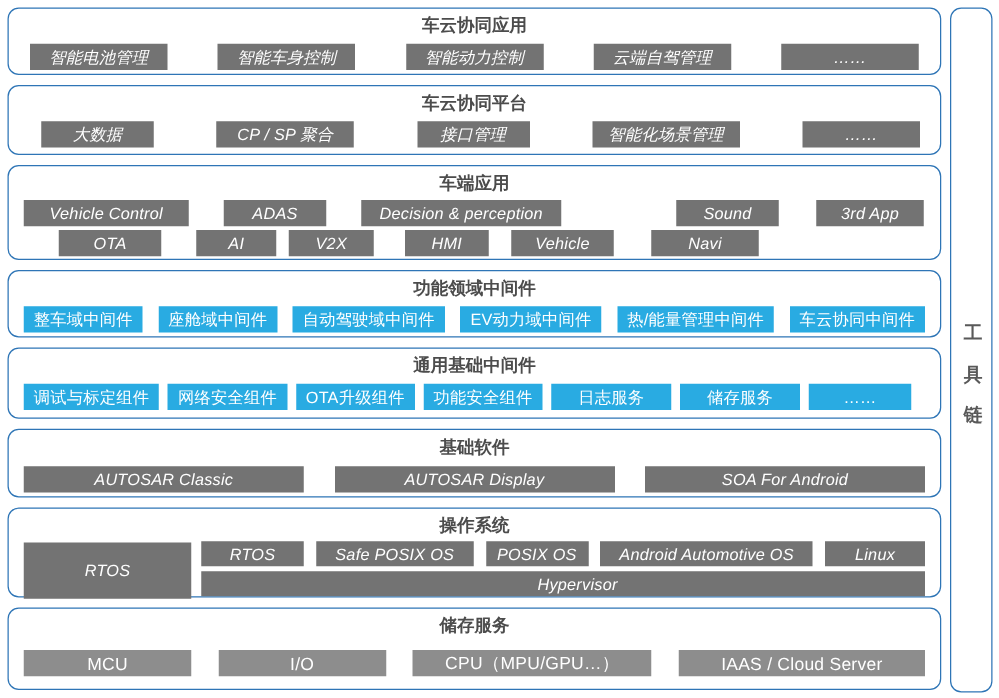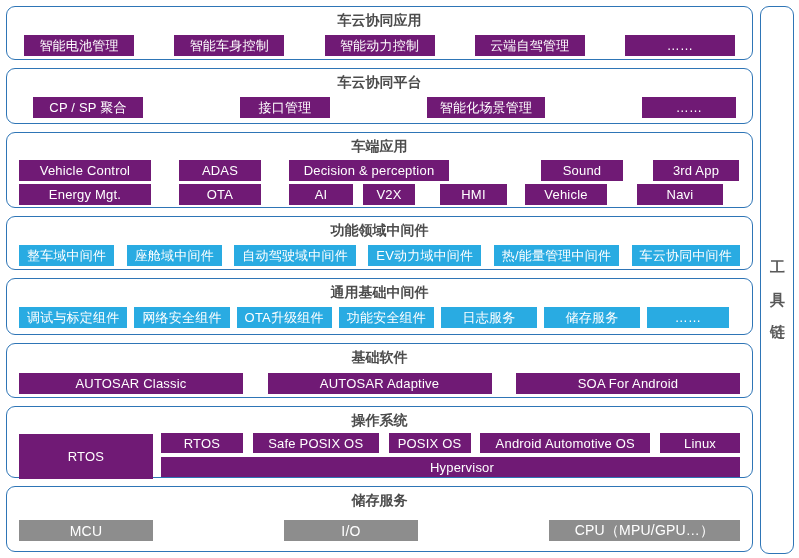--- a/index.html
+++ b/index.html
@@ -5,21 +5,21 @@
   * { box-sizing: border-box; margin: 0; padding: 0; }
   body { font-family: "Liberation Sans", "DejaVu Sans", sans-serif; background: #ffffff; }
   .canvas { position: relative; width: 799px; height: 558px; background: #ffffff; display: flex; }
   .stack { display: flex; flex-direction: column; gap: 8px; width: 747px; margin: 6px 0 0 6px; }
   .panel { border: 1.5px solid #2e75b6; border-radius: 9px; background: #fff; padding: 2px 12px 0 12px; }
   .panel-title { text-align: center; font-size: 14px; font-weight: bold; color: #4c4c4c; line-height: 19px; padding-top: 2px; }
   .row { display: flex; align-items: center; }
   .sb { justify-content: space-between; }
   .blk { height: 21px; display: flex; align-items: center; justify-content: center;
          color: #ffffff; font-size: 13px; letter-spacing: 0.2px; white-space: nowrap; }
-  .dark { background: #701a75; }
+  .dark { background: #737373; font-style: italic; }
   .cyan { background: #29abe2; }
   .gray { background: #8d8d8d; }
   .pad  { padding: 0 8px; }
   
   .l1-row { margin-top: 5px; padding: 0 5px; }
   .l2-row { margin-top: 5px; padding-left: 14px; padding-right: 4px; }
   .l3-row { margin-top: 4px; }
   .l3-row + .l3-row { margin-top: 3px; }
   .l4-row { margin-top: 5px; }
   .l5-row { margin-top: 5px; gap: 7px; text-align: center; }
@@ -51,41 +51,41 @@
         <div class="blk dark" style="width:110px">智能车身控制</div>
         <div class="blk dark" style="width:110px">智能动力控制</div>
         <div class="blk dark" style="width:110px">云端自驾管理</div>
         <div class="blk dark" style="width:110px">……</div>
       </div>
     </section>
 
     <section class="panel" style="height:56px">
       <div class="panel-title">车云协同平台</div>
       <div class="row sb l2-row">
+        <div class="blk dark" style="width:90px">大数据</div>
         <div class="blk dark" style="width:110px">CP / SP 聚合</div>
         <div class="blk dark" style="width:90px">接口管理</div>
         <div class="blk dark" style="width:118px">智能化场景管理</div>
         <div class="blk dark" style="width:94px">……</div>
       </div>
     </section>
 
     <section class="panel" style="height:76px">
       <div class="panel-title">车端应用</div>
       <div class="row l3-row">
         <div class="blk dark" style="width:132px">Vehicle Control</div>
         <div class="blk dark" style="width:82px;margin-left:28px">ADAS</div>
         <div class="blk dark" style="width:160px;margin-left:28px">Decision &amp; perception</div>
         <div class="blk dark" style="width:82px;margin-left:92px">Sound</div>
         <div class="blk dark" style="width:86px;margin-left:30px">3rd App</div>
       </div>
       <div class="row l3-row">
-        <div class="blk dark" style="width:132px">Energy Mgt.</div>
         <div class="blk dark" style="width:82px;margin-left:28px">OTA</div>
         <div class="blk dark" style="width:64px;margin-left:28px">AI</div>
-        <div class="blk dark" style="width:52px;margin-left:10px">V2X</div>
+        <div class="blk dark" style="width:68px;margin-left:10px">V2X</div>
         <div class="blk dark" style="width:67px;margin-left:25px">HMI</div>
         <div class="blk dark" style="width:82px;margin-left:18px">Vehicle</div>
         <div class="blk dark" style="width:86px;margin-left:30px">Navi</div>
       </div>
     </section>
 
     <section class="panel" style="height:54px">
       <div class="panel-title">功能领域中间件</div>
       <div class="row sb l4-row">
         <div class="blk cyan pad">整车域中间件</div>
@@ -107,21 +107,21 @@
         <div class="blk cyan" style="width:96px">日志服务</div>
         <div class="blk cyan" style="width:96px">储存服务</div>
         <div class="blk cyan" style="width:82px">……</div>
       </div>
     </section>
 
     <section class="panel" style="height:55px">
       <div class="panel-title">基础软件</div>
       <div class="row sb l6-row">
         <div class="blk dark" style="width:224px">AUTOSAR  Classic</div>
-        <div class="blk dark" style="width:224px">AUTOSAR  Adaptive</div>
+        <div class="blk dark" style="width:224px">AUTOSAR  Display</div>
         <div class="blk dark" style="width:224px">SOA  For  Android</div>
       </div>
     </section>
 
     <section class="panel" style="height:72px">
       <div class="panel-title">操作系统</div>
       <div class="l7-wrap">
         <div class="blk dark l7-big">RTOS</div>
         <div class="l7-col">
           <div class="l7-row1">
@@ -135,20 +135,21 @@
         </div>
       </div>
     </section>
 
     <section class="panel" style="height:66px">
       <div class="panel-title">储存服务</div>
       <div class="row sb l8-row">
         <div class="blk gray" style="width:134px">MCU</div>
         <div class="blk gray" style="width:134px">I/O</div>
         <div class="blk gray" style="width:191px">CPU（MPU/GPU…）</div>
+        <div class="blk gray" style="width:197px">IAAS / Cloud Server</div>
       </div>
     </section>
 
   </div>
 
   <aside class="toolbar-col">
     <div class="toolchain-label">工具链</div>
   </aside>
 </div>
 

